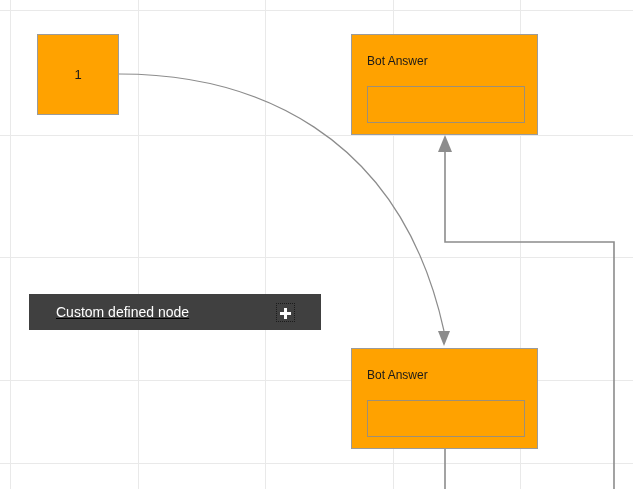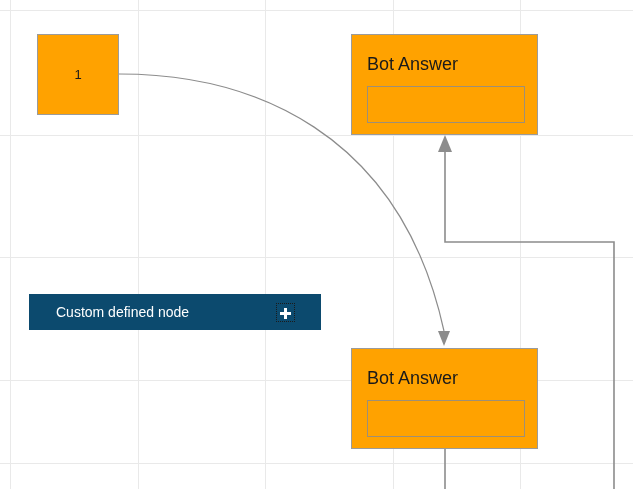--- a/index.html
+++ b/index.html
@@ -44,21 +44,21 @@
     display: flex;
     align-items: center;
     justify-content: center;
     font-size: 13px;
     color: #1a1a1a;
   }
   .node-title {
     position: absolute;
     left: 15px;
     top: 19px;
-    font-size: 18px;
+    font-size: 12px;
     color: #1a1a1a;
     white-space: nowrap;
   }
   .node-slot {
     position: absolute;
     left: 15px;
     top: 51px;
     width: 158px;
     height: 37px;
     box-sizing: border-box;
@@ -66,24 +66,25 @@
     border-color: rgba(140,140,140,0.85);
     background: transparent;
   }
   
   #palette-bar {
     position: absolute;
     left: 29px;
     top: 294px;
     width: 292px;
     height: 36px;
-    background: #0c4a6e;
+    background: #404040;
     display: flex;
     align-items: center;
     box-sizing: border-box;
+    text-decoration: underline;
   }
   #palette-label {
     margin-left: 27px;
     font-size: 14px;
     color: #ffffff;
     white-space: nowrap;
     flex: 1 1 auto;
   }
   #palette-add {
     position: absolute;

